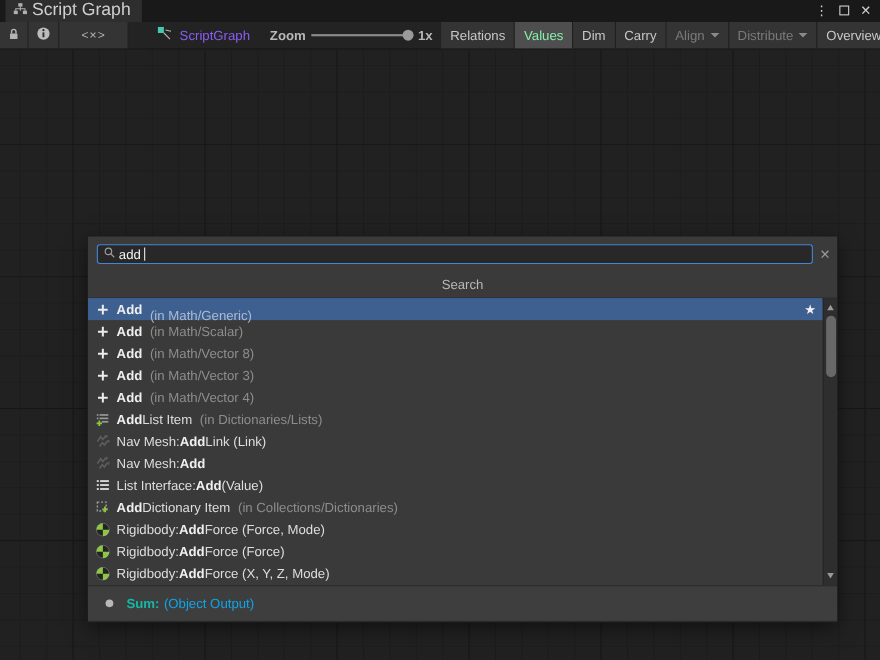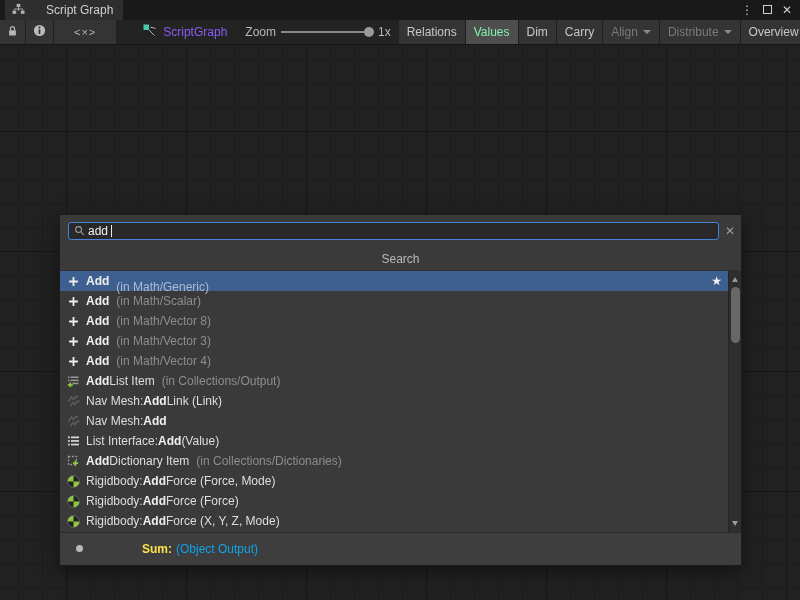--- a/index.html
+++ b/index.html
@@ -17,21 +17,21 @@
     position:relative;
     color:#c8c8c8;
   }
   
   .tabbar {
     position:absolute; top:0; left:0; width:800px; height:20px;
     background:#191919; display:flex; align-items:stretch;
   }
   .tab {
     margin-left:5px; padding:0 10px 0 7px; background:#2e2e2e;
-    display:flex; align-items:center; gap:21px; font-size:12px; color:#cfcfcf;
+    display:flex; align-items:center; gap:4px; font-size:16px; color:#cfcfcf;
   }
   .win-controls {
     margin-left:auto; display:flex; align-items:center; gap:10px;
     padding-right:8px; color:#cfcfcf; font-size:12px;
   }
   .win-btn { cursor:default; line-height:1; }
   .maximize-box { width:9px; height:9px; border:1.5px solid #cfcfcf; display:inline-block; }
   
   .toolbar {
     position:absolute; top:20px; left:0; width:800px; height:25px;
@@ -41,35 +41,35 @@
   .tbtn {
     background:#343434; display:flex; align-items:center; justify-content:center;
     color:#c8c8c8; border-right:1px solid #1f1f1f; padding:0 8px; white-space:nowrap;
   }
   .tbtn.icon-btn { padding:0 7px; }
   .tbtn.wide { padding:0 20px; }
   .tbtn.active { background:#4e4e4e; color:#86efac; }
   .tbtn.disabled { color:#7a7a7a; }
   .tb-gap { width:14px; background:#232323; border-right:none; }
   .graph-section { display:flex; align-items:center; gap:6px; padding:0 10px; color:#8b5cf6; }
-  .zoom-section { display:flex; align-items:center; gap:5px; padding:0 8px; color:#b8b8b8; }
+  .zoom-section { display:flex; align-items:center; gap:5px; padding:0 8px; color:#b8b8b8;font-weight:bold; }
   .zoom-track { position:relative; width:92px; height:2px; background:#8a8a8a; }
   .zoom-handle {
     position:absolute; right:-1px; top:-4px; width:10px; height:10px;
     border-radius:50%; background:#9a9a9a;
   }
   .right-group { margin-left:auto; display:flex; align-items:stretch; }
   .caret-down {
     width:0; height:0; border-left:4px solid transparent; border-right:4px solid transparent;
     border-top:4px solid #8a8a8a; margin-left:5px; display:inline-block;
   }
   .codeview-glyph { font-size:11px; letter-spacing:1px; color:#b5b5b5; }
   
   .finder {
-    position:absolute; left:60px; top:215px; width:681px; height:350px;
+    position:absolute; left:80px; top:215px; width:681px; height:350px;
     background:#3a3a3a; box-shadow:0 0 0 1px #1d1d1d, 0 6px 18px rgba(0,0,0,.5);
   }
   .search-row { position:relative; height:32px; }
   .search-input {
     position:absolute; left:8px; top:7px; width:651px; height:18px;
     background:#282828; border:1px solid #4584d8; border-radius:3px;
     display:flex; align-items:center; padding:0 5px; gap:3px;
   }
   .search-text { color:#f0f0f0; font-size:12px; line-height:1; }
   .text-caret { width:1px; height:12px; background:#e8e8e8; display:inline-block; }
@@ -103,21 +103,21 @@
   .scroll-down { bottom:6px; border-top:5px solid #9a9a9a; }
   .scroll-thumb {
     position:absolute; left:2px; top:16px; width:9px; height:56px;
     background:#686868; border-radius:5px;
   }
   .finder-footer {
     height:32px; background:#3e3e3e; border-top:1px solid #2a2a2a;
     display:flex; align-items:center; font-size:12px; padding-left:16px;
   }
   .footer-bullet { width:7px; height:7px; border-radius:50%; background:#b9b9b9; margin-right:12px; }
-  .footer-bold { font-weight:bold; color:#fde047;margin-left:47px; }
+  .footer-bold { font-weight:bold; color:#14b8a6; }
   .footer-rest { color:#0ea5e9; margin-left:4px; }
 </style>
 </head>
 <body>
 
 <div class="tabbar">
   <div class="tab">
     <span>
       <svg width="13" height="12" viewBox="0 0 14 12">
         <rect x="5" y="0.5" width="4" height="3.4" fill="#b0b0b0"></rect>
@@ -262,21 +262,21 @@
                 <rect x="3.5" y="1.5" width="8" height="1.5"></rect>
                 <rect x="1" y="4.6" width="1.5" height="1.5"></rect>
                 <rect x="3.5" y="4.6" width="8" height="1.5"></rect>
                 <rect x="5.5" y="7.7" width="6" height="1.5"></rect>
               </g>
               <path d="M3 7.5h2v2h2v2H5v2H3v-2H1v-2h2z" fill="#8dc73f" transform="scale(0.82) translate(0,1.5)"></path>
             </svg>
           </span>
           <span class="seg-bold">Add</span>
           <span class="seg-suffix"> List Item</span>
-          <span class="seg-category">(in Collections/Output)</span>
+          <span class="seg-category">(in Dictionaries/Lists)</span>
         </div>
         <div class="row">
           <span class="ricon">
             <svg width="13" height="12" viewBox="0 0 13 12">
               <path d="M1.5 6.5L4.5 2l2 2.5L9 1.5" stroke="#5d5d5d" stroke-width="1.5" fill="none"></path>
               <path d="M8 1l3.2-.6-1 3.1z" fill="#5d5d5d"></path>
               <path d="M3.5 11L6 7.5l2 2L10.5 6" stroke="#5d5d5d" stroke-width="1.5" fill="none"></path>
               <path d="M10 5.5l2.8-.4-.8 2.8z" fill="#5d5d5d"></path>
             </svg>
           </span>

